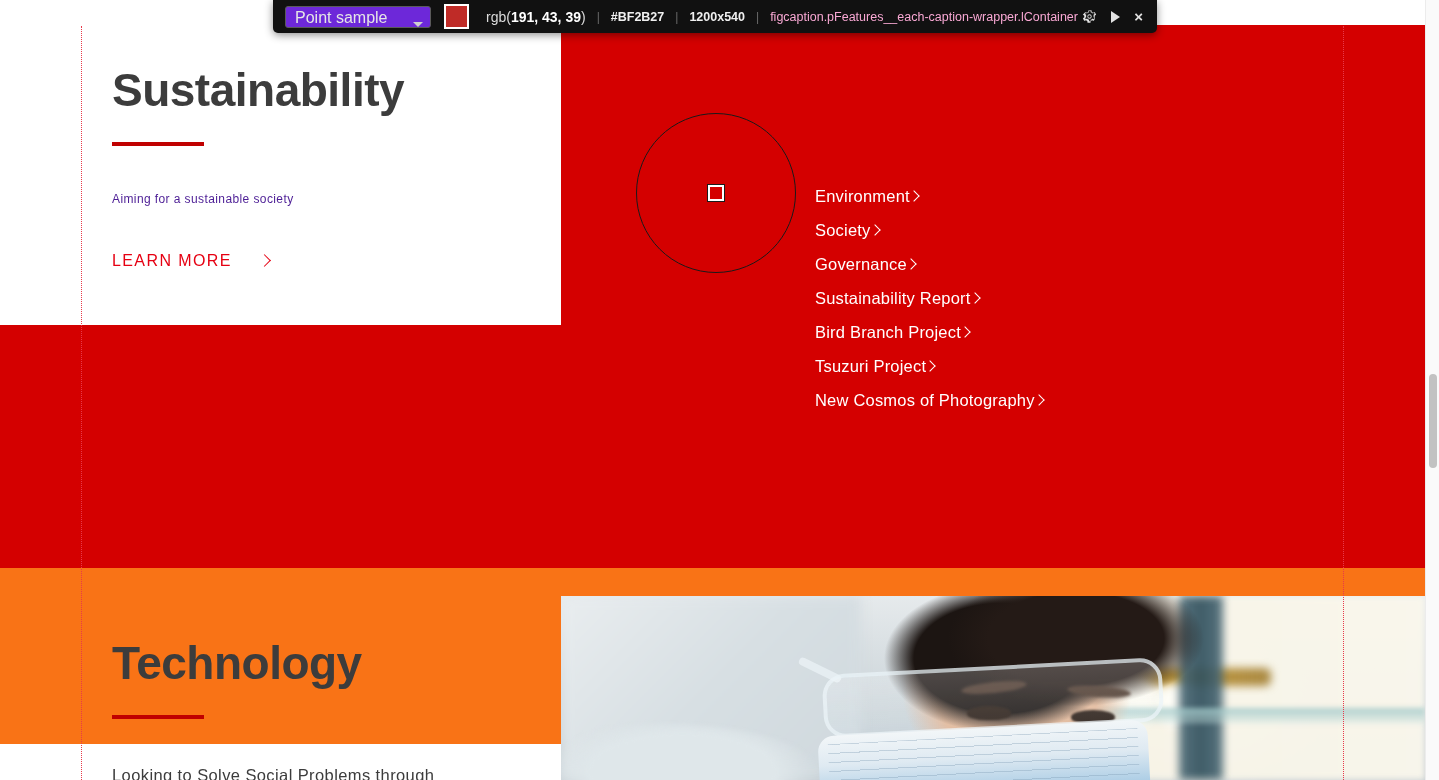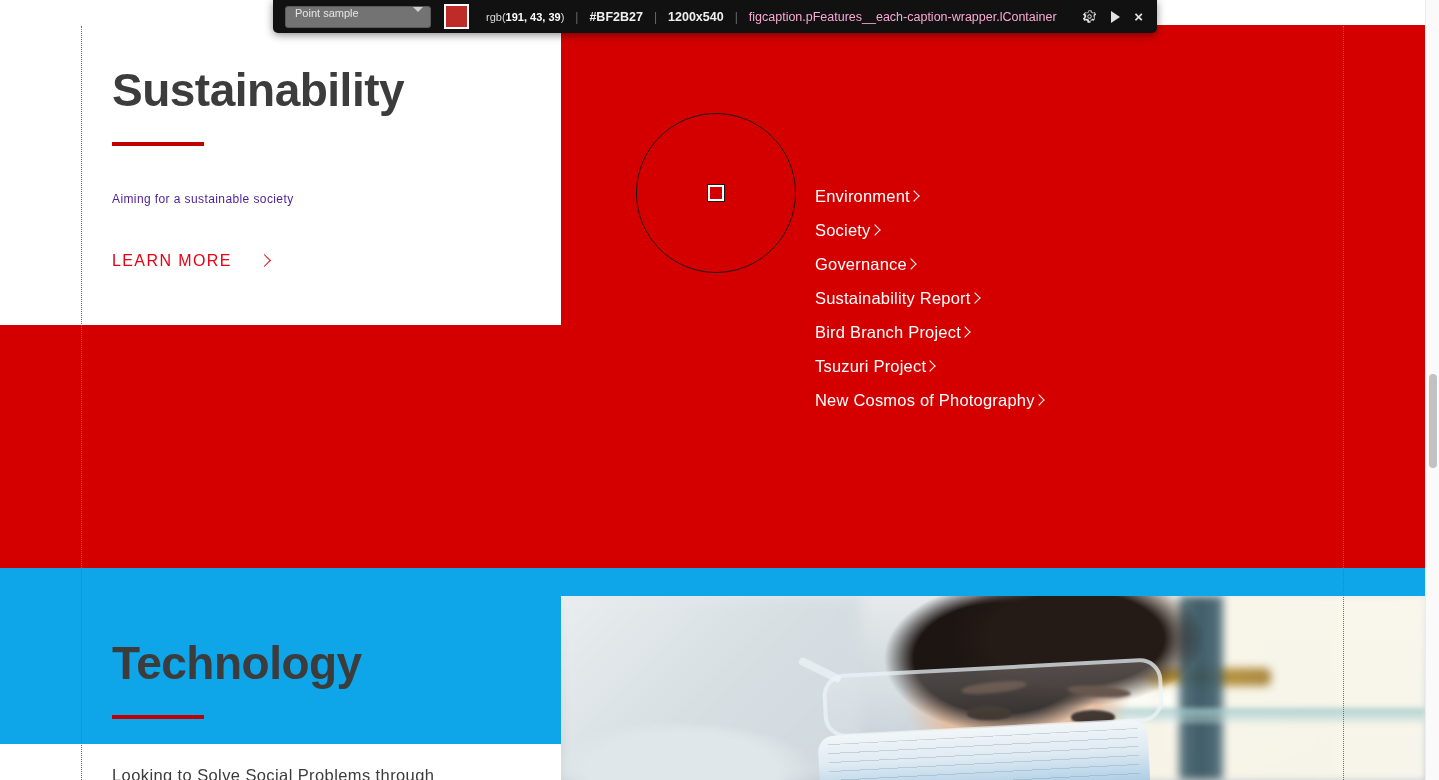--- a/index.html
+++ b/index.html
@@ -154,21 +154,21 @@
     background: transparent;
   }
 
   
   .section-technology {
     position: absolute;
     left: 0;
     top: 568px;
     width: 1425px;
     height: 176px;
-    background: #0ea5e9;
+    background: #f97316;
   }
 
   .tech-card-inner {
     position: absolute;
     left: 112px;
     top: 70px;
     width: 430px;
   }
   .tech-lead {
     margin-top: 44px;
@@ -398,29 +398,29 @@
     align-items: center;
     padding: 0 10px 0 12px;
     box-shadow: 0 2px 8px rgba(0,0,0,0.45);
     color: #d6d6d6;
     font-size: 12px;
   }
 
   .cp-select {
     width: 146px;
     height: 22px;
-    background: #737373;
+    background: #6d28d9;
     border: 1px solid #5a5a5a;
     border-radius: 3px;
     display: flex;
-    align-items: flex-start;
+    align-items: flex-end;
     justify-content: space-between;
     padding: 0 7px 0 9px;
     color: #e6e6e6;
-    font-size: 11px;
+    font-size: 16px;
     cursor: pointer;
     flex: 0 0 auto;
   }
   .cp-select .caret {
     width: 0; height: 0;
     border-left: 5px solid transparent;
     border-right: 5px solid transparent;
     border-top: 5px solid #cfcfcf;
   }
 
@@ -431,21 +431,21 @@
     background: #bf2b27;
     border: 2px solid #ffffff;
     flex: 0 0 auto;
     cursor: pointer;
   }
 
   .cp-rgb {
     margin-left: 17px;
     white-space: nowrap;
     color: #dcdcdc;
-    font-size: 11px;
+    font-size: 14px;
   }
   .cp-rgb b { font-weight: bold; color: #ffffff; }
 
   .cp-divider {
     margin: 0 11px;
     color: #6a6a6a;
   }
 
   .cp-hex, .cp-dims {
     white-space: nowrap;

